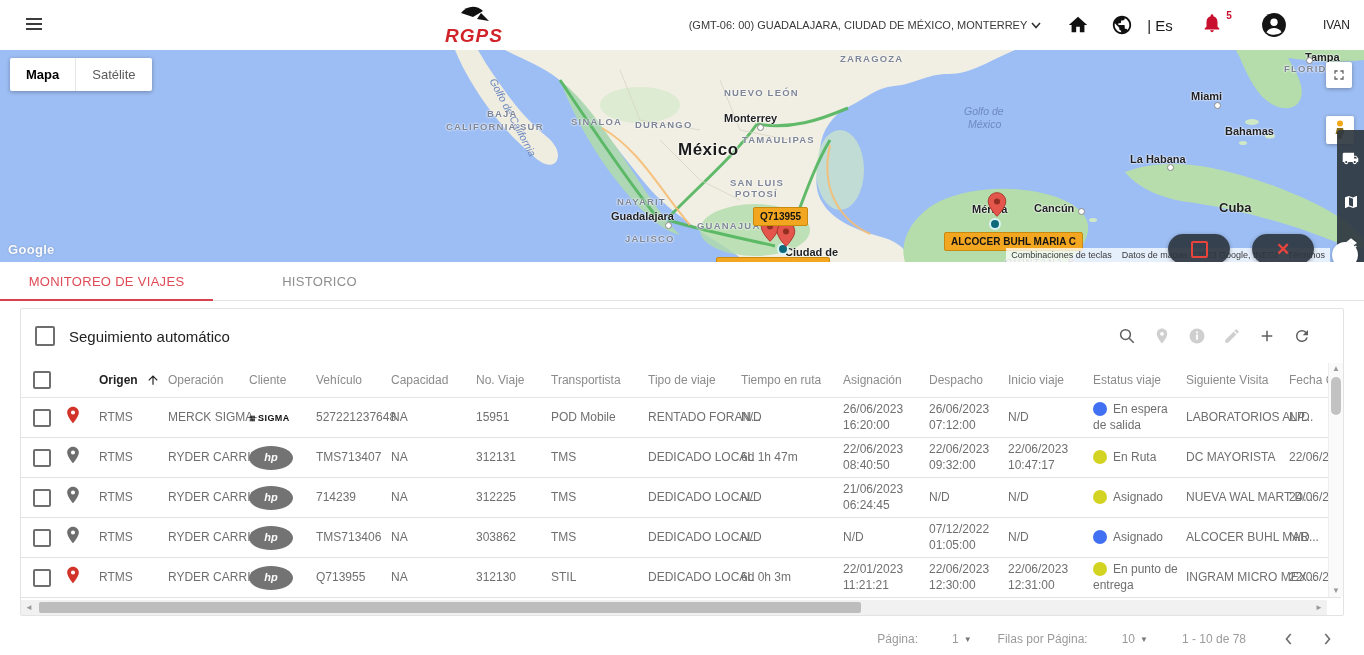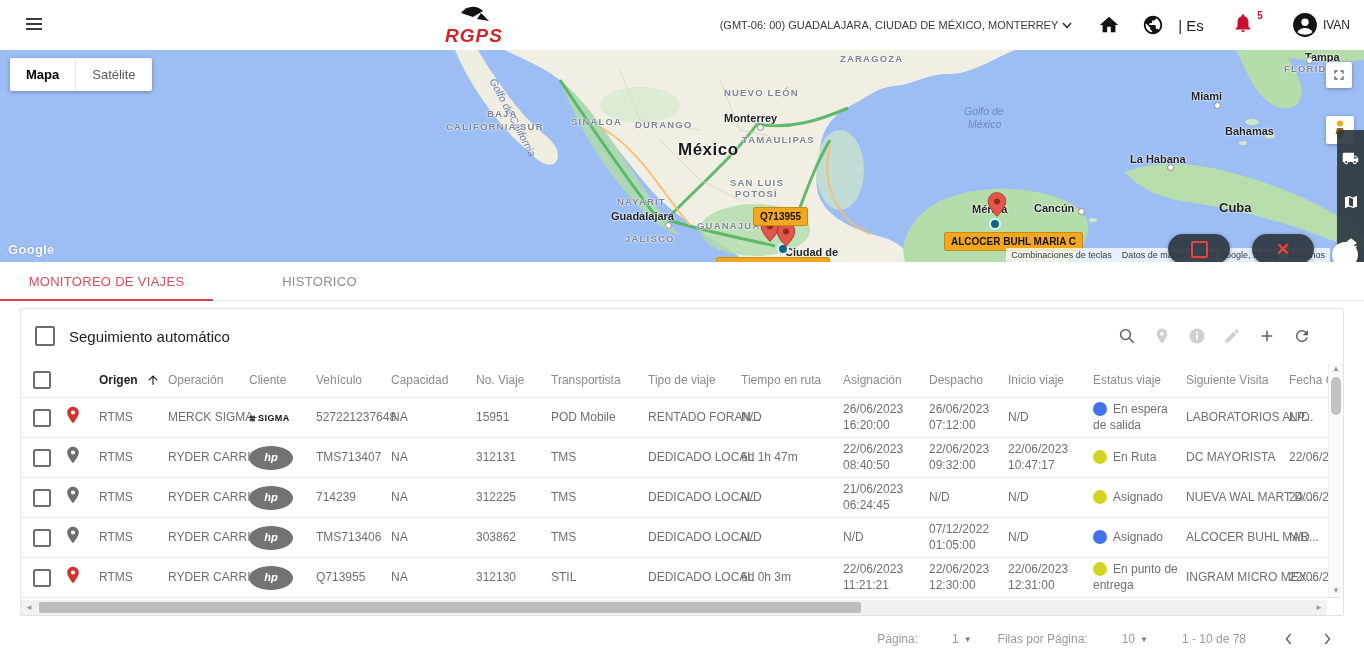--- a/index.html
+++ b/index.html
@@ -17,21 +17,21 @@
   .rgps .gname{position:absolute;left:2px;top:20px;font-size:19px;font-weight:bold;font-style:italic;color:#d1232a;letter-spacing:1px;}
   .rgps svg{position:absolute;left:16px;top:0px;}
   .tbright{position:absolute;right:14px;top:0;height:50px;display:flex;align-items:center;gap:14px;}
   .tz{font-size:11px;color:#3a3a3a;display:flex;align-items:center;gap:4px;cursor:pointer;}
   .tz svg{margin-top:1px;}
   .icbtn{cursor:pointer;display:flex;align-items:center;}
   .lang{font-size:15px;color:#1a1a1a;}
   .bellwrap{position:relative;cursor:pointer;margin-left:14px;}
   .bellwrap .cnt{position:absolute;right:-9px;top:-2px;font-size:10px;color:#c8102e;font-weight:bold;}
   .userwrap{display:flex;align-items:center;gap:5px;margin-left:24px;cursor:pointer;}
-  .uname{font-size:12px;color:#222;}
+  .uname{font-size:12px;color:#222;margin-left:31px;}
   
   .map{position:absolute;left:0;top:50px;width:1364px;height:212px;background:#9dbef4;overflow:hidden;z-index:10;}
   .map svg.base{position:absolute;left:0;top:0;}
   .plbl{position:absolute;white-space:nowrap;z-index:3;transform-origin:left top;}
   .plbl.state{font-size:9.5px;font-weight:bold;color:#7e8596;letter-spacing:1.2px;text-shadow:0 0 2px #fff,0 0 2px #fff;}
   .plbl.citybold{font-size:11px;font-weight:bold;color:#202124;text-shadow:0 0 2px #fff,0 0 2px #fff;}
   .plbl.country{font-size:17px;font-weight:bold;color:#1b1b1b;letter-spacing:.5px;text-shadow:0 0 2px #fff,0 0 3px #fff;}
   .plbl.country2{font-size:13px;font-weight:bold;color:#1f1f1f;text-shadow:0 0 2px #fff;}
   .plbl.water{font-size:10.5px;font-style:italic;color:#6d89c0;text-shadow:none;}
   .cdot{position:absolute;width:5px;height:5px;border-radius:50%;background:#fff;border:1px solid #8a8a8a;z-index:3;}
@@ -495,21 +495,21 @@
     </div>
     <div class="td nowrap">RTMS</div>
     <div class="td nowrap">RYDER CARRIZ...</div>
     <div class="td client"><span class="hp">hp</span></div>
     <div class="td nowrap">Q713955</div>
     <div class="td nowrap">NA</div>
     <div class="td nowrap">312130</div>
     <div class="td nowrap">STIL</div>
     <div class="td nowrap">DEDICADO LOCAL</div>
     <div class="td nowrap">6d 0h 3m</div>
-    <div class="td">22/06/2023 11:21:21</div>
+    <div class="td">22/01/2023 11:21:21</div>
     <div class="td">22/06/2023 12:30:00</div>
     <div class="td">22/06/2023 12:31:00</div>
     <div class="td"><span class="dot yellow"></span><span class="stxt">En punto de entrega</span></div>
     <div class="td nowrap">INGRAM MICRO MEX...</div>
     <div class="td">22/06/2023 19:00:00</div>
   </div>
 </div>
   </div>
 
   <div class="vscroll">

